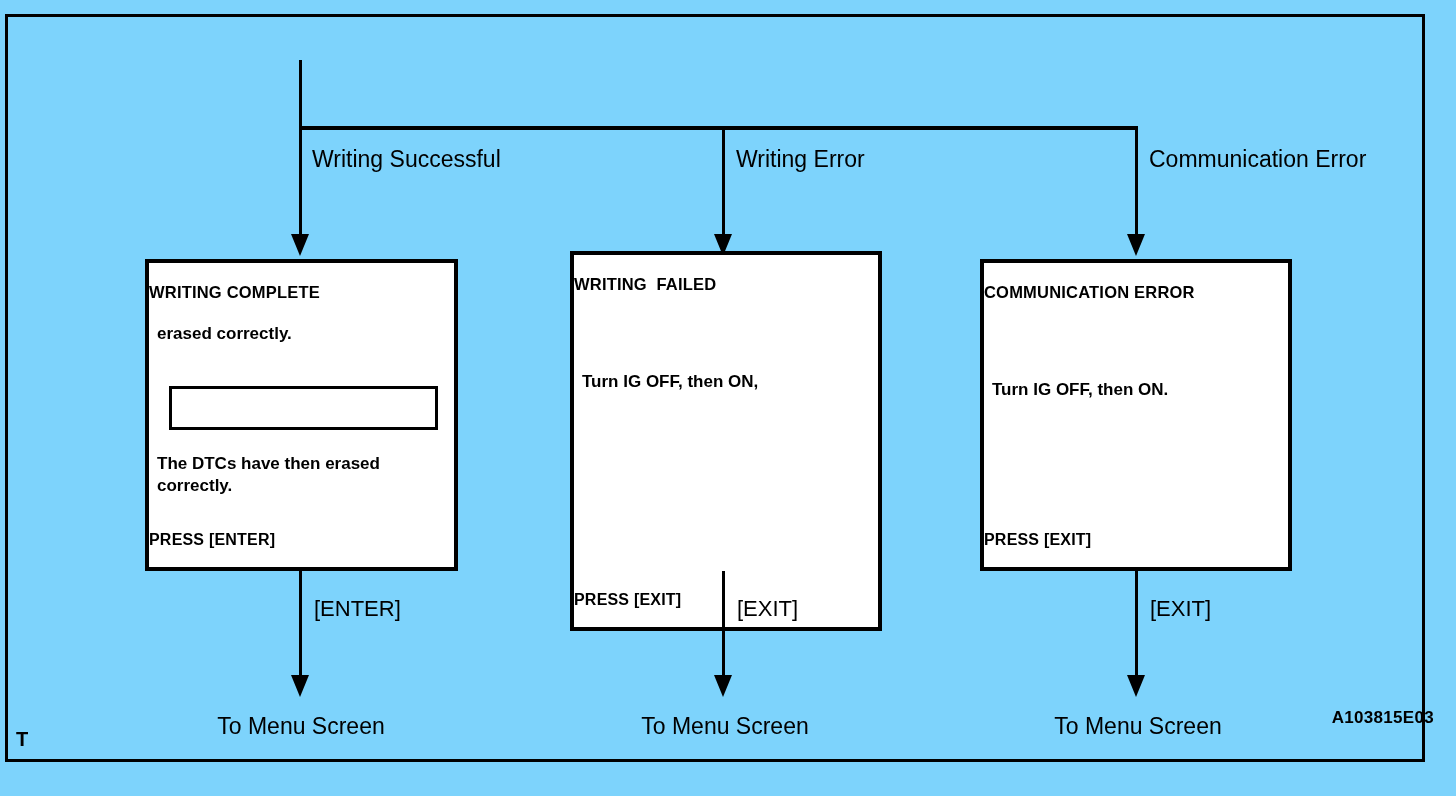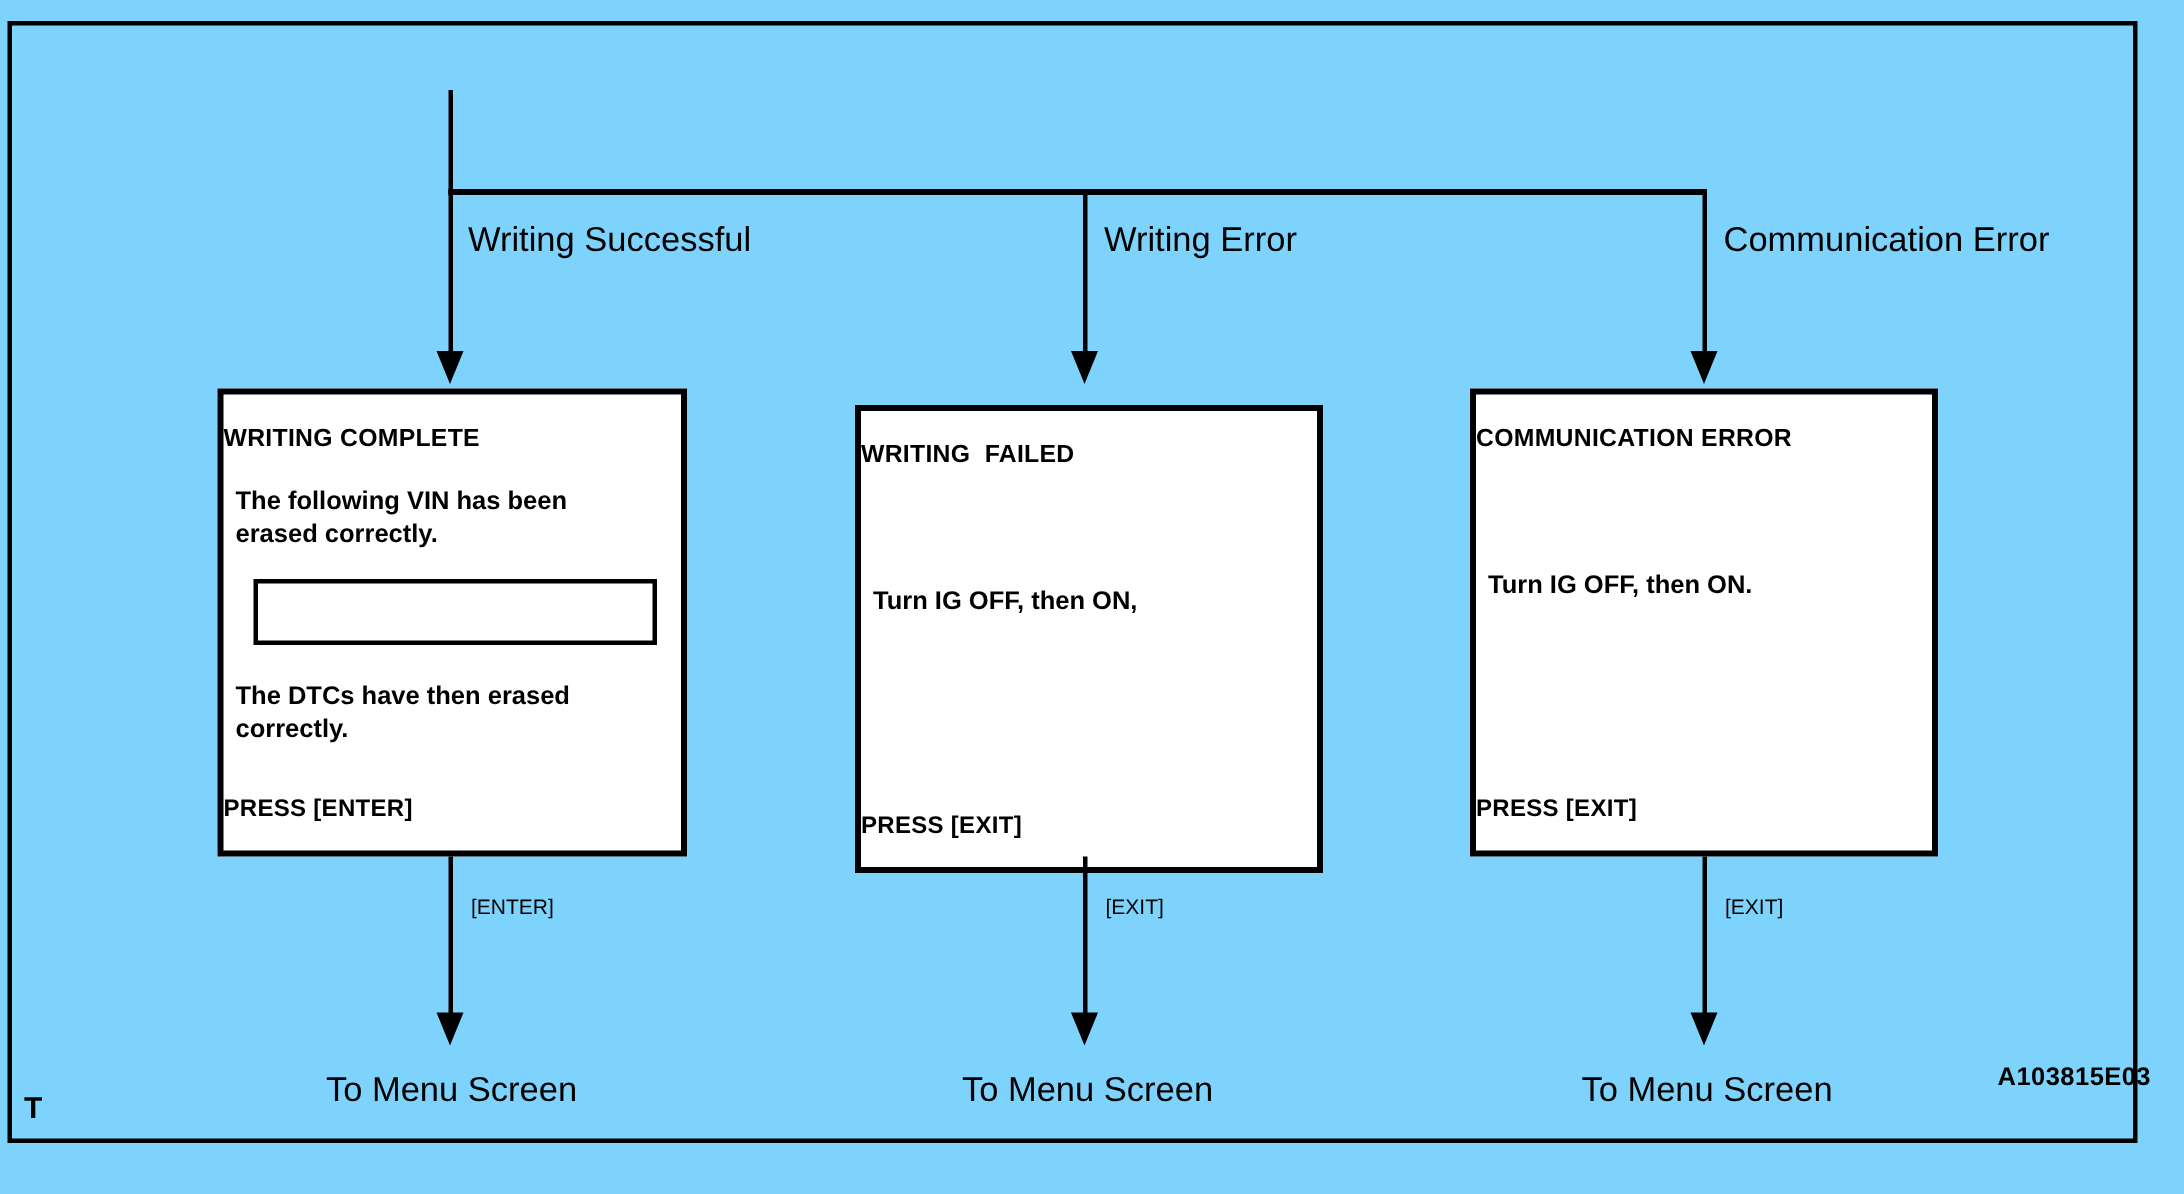--- a/index.html
+++ b/index.html
@@ -94,21 +94,21 @@
   }
   
   .branch-label {
     position: absolute;
     font-size: 23px;
     font-weight: normal;
     white-space: nowrap;
   }
   .key-label {
     position: absolute;
-    font-size: 14px;
+    font-size: 22px;
     font-weight: normal;
     white-space: nowrap;
   }
   .dest-label {
     position: absolute;
     font-size: 23px;
     font-weight: normal;
     white-space: nowrap;
     text-align: center;
   }
@@ -138,41 +138,40 @@
   <div class="vline" style="left:299px; top:60px; height:70px;"></div>
   <div class="hline" style="left:299px; top:126px; width:839px;"></div>
 
   <div class="vline" style="left:299px; top:126px; height:112px;"></div>
   <div class="arrowhead" style="left:291px; top:234px;"></div>
   <div class="branch-label" style="left:312px; top:146px;">Writing Successful</div>
 
   <div class="screen-box" style="left:145px; top:259px; width:313px; height:312px;">
     <div class="screen-title">WRITING COMPLETE</div>
     <div class="screen-body" style="top:60px;">
-      <div>The following VIN has been</div>
       <div>erased correctly.</div>
     </div>
     <div class="vin-field" style="left:20px; top:123px; width:269px; height:44px;"></div>
     <div class="screen-body" style="top:190px;">
       <div>The DTCs have then erased</div>
       <div>correctly.</div>
     </div>
     <div class="screen-footer">PRESS [ENTER]</div>
   </div>
 
   <div class="vline" style="left:299px; top:571px; height:108px;"></div>
   <div class="arrowhead" style="left:291px; top:675px;"></div>
   <div class="key-label" style="left:314px; top:596px;">[ENTER]</div>
   <div class="dest-label" style="left:202px; top:713px; width:198px;">To Menu Screen</div>
 
   <div class="vline" style="left:722px; top:126px; height:112px;"></div>
   <div class="arrowhead" style="left:714px; top:234px;"></div>
   <div class="branch-label" style="left:736px; top:146px;">Writing Error</div>
 
-  <div class="screen-box" style="left:570px; top:270px; width:312px; height:312px;">
+  <div class="screen-box" style="left:570px; top:251px; width:312px; height:380px;">
     <div class="screen-title">WRITING  FAILED</div>
     <div class="screen-body" style="top:116px;">
       <div>Turn IG OFF, then ON,</div>
     </div>
     <div class="screen-footer">PRESS [EXIT]</div>
   </div>
 
   <div class="vline" style="left:722px; top:571px; height:108px;"></div>
   <div class="arrowhead" style="left:714px; top:675px;"></div>
   <div class="key-label" style="left:737px; top:596px;">[EXIT]</div>

